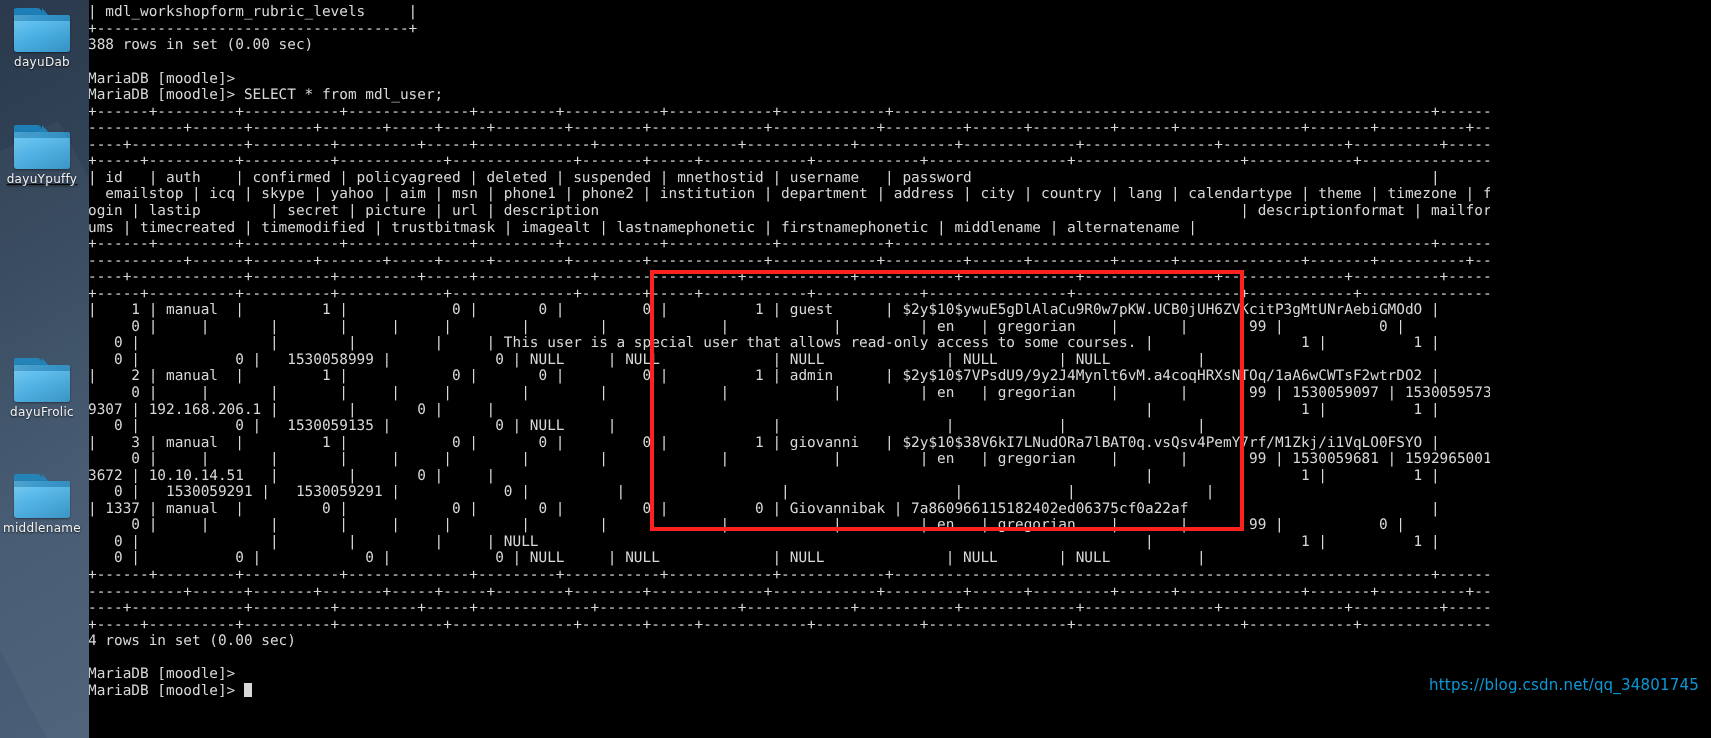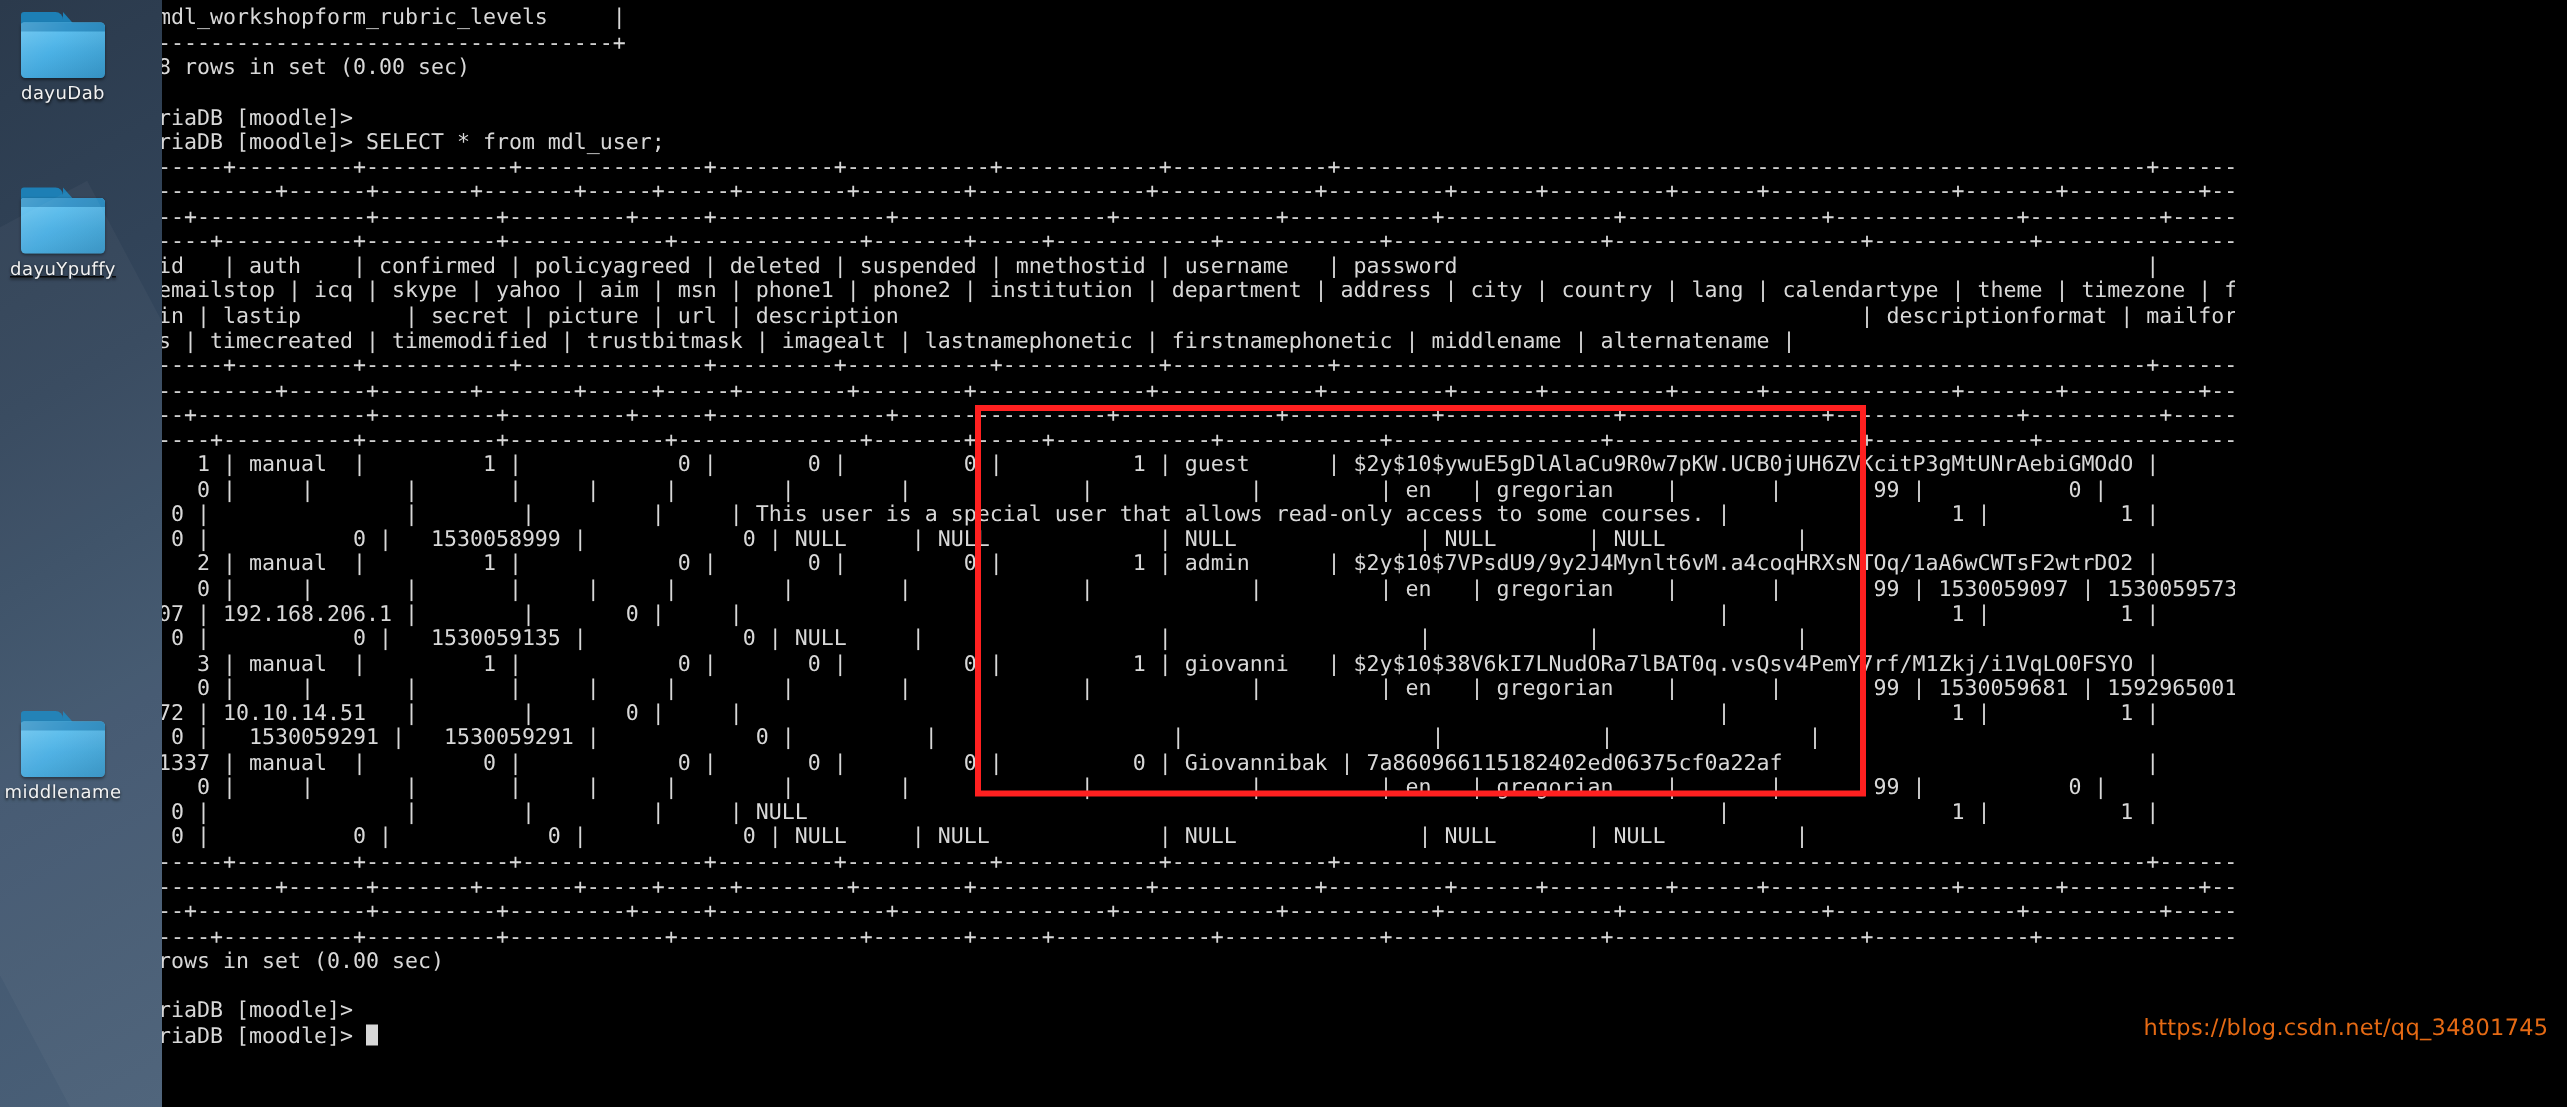--- a/index.html
+++ b/index.html
@@ -13,21 +13,21 @@
     height: 738px;
     overflow: hidden;
     position: relative;
     font-family: "DejaVu Sans Mono", "Liberation Mono", monospace;
   }
 
   
   #desktop {
     position: absolute;
     left: 0; top: 0;
-    width: 108px;
+    width: 89px;
     height: 738px;
     background: linear-gradient(150deg, #2b3a4c 0%, #33465c 35%, #41566e 65%, #4a6078 100%);
     overflow: hidden;
     z-index: 5;
   }
   #desktop:after{
     content:"";
     position:absolute; left:-60px; top:150px;
     width:300px; height:700px;
     background: rgba(255,255,255,0.035);
@@ -133,21 +133,21 @@
     box-sizing: border-box;
     z-index: 9;
     pointer-events: none;
   }
 
   
   #watermark {
     position: absolute;
     right: 12px;
     bottom: 44px;
-    color: #f97316;
+    color: #0ea5e9;
     font-family: "DejaVu Sans", "Liberation Sans", sans-serif;
     font-size: 15px;
     letter-spacing: .2px;
     z-index: 10;
     opacity: .92;
   }
 </style>
 </head>
 <body>
 
@@ -208,20 +208,28 @@
     <div class="desk-label">dayuDab</div>
   </div>
   <div class="desk-icon" style="top: 125px; text-decoration: underline;">
     <div class="folder">
       <div class="tab"></div>
         <div class="body"></div>
         <div class="shine"></div>
     </div>
     <div class="desk-label">dayuYpuffy</div>
   </div>
+  <div class="desk-icon" style="top: 358px;">
+    <div class="folder">
+      <div class="tab"></div>
+        <div class="body"></div>
+        <div class="shine"></div>
+    </div>
+    <div class="desk-label">dayuFrolic</div>
+  </div>
   <div class="desk-icon" style="top: 474px;">
     <div class="folder">
       <div class="tab"></div>
         <div class="body"></div>
         <div class="shine"></div>
     </div>
     <div class="desk-label">middlename</div>
   </div>
 </div>
 

